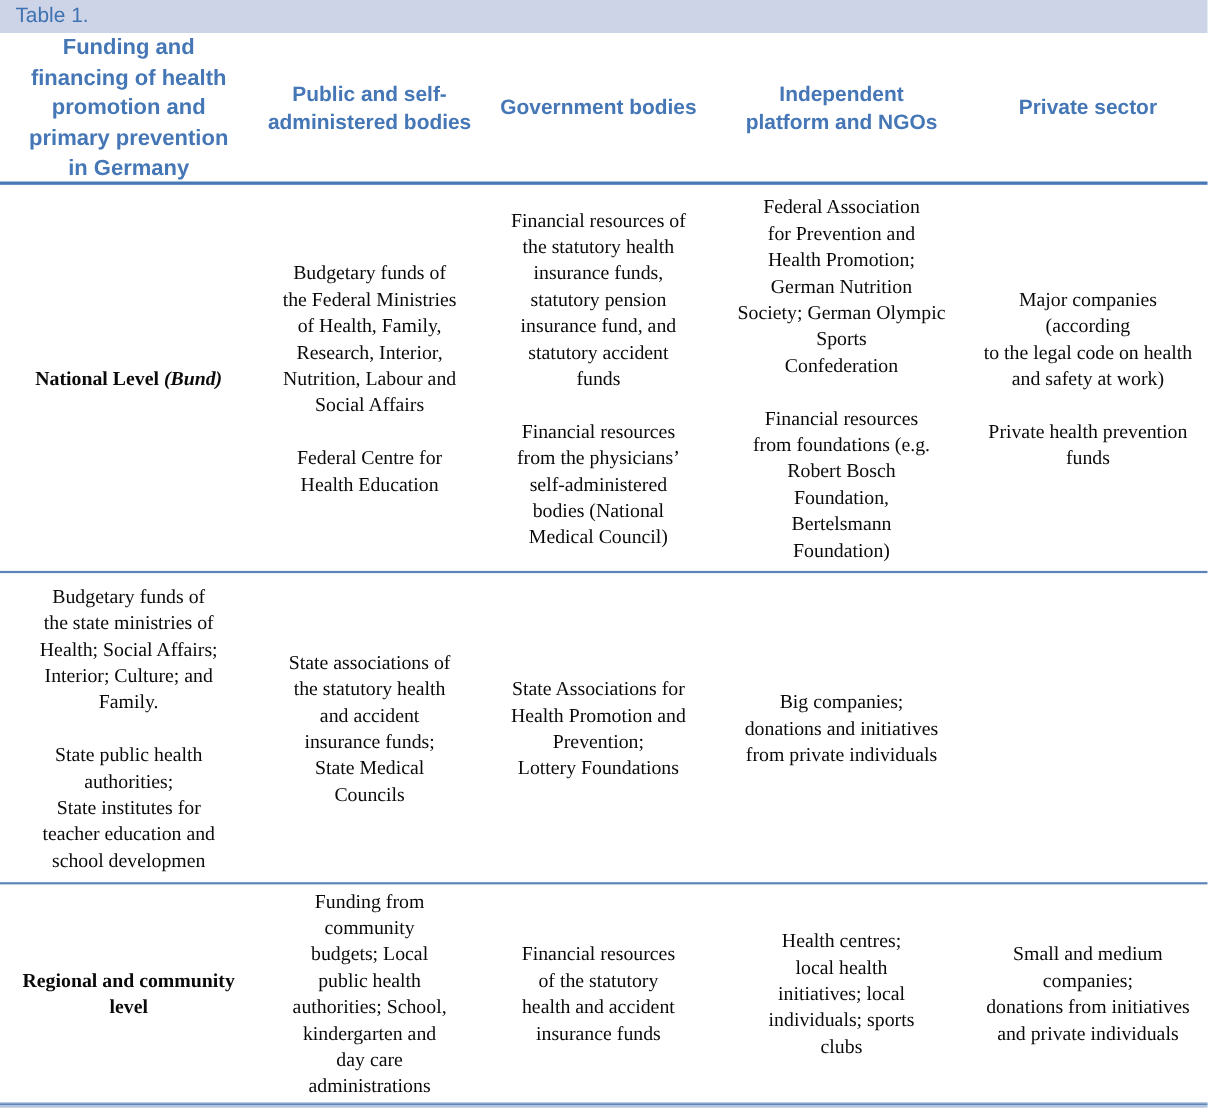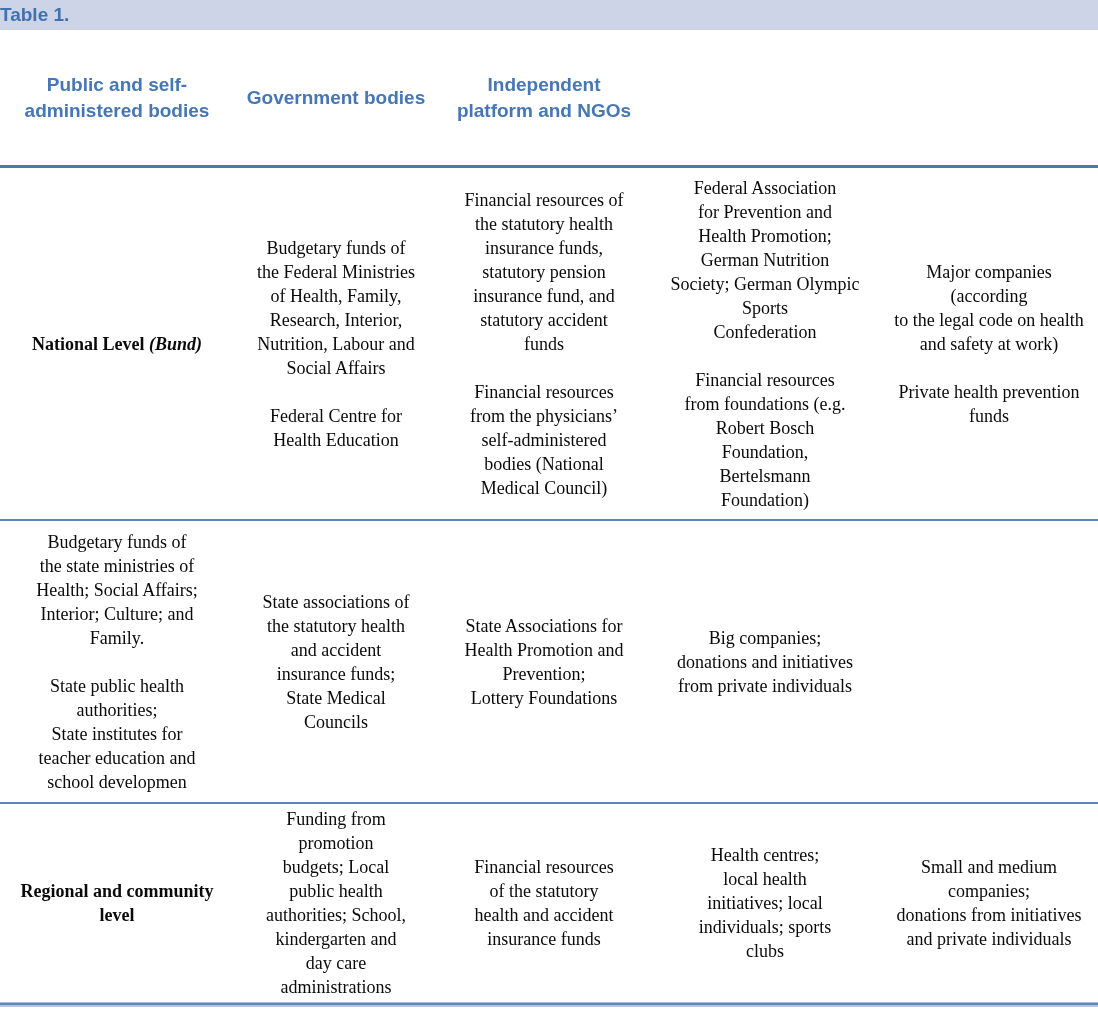--- a/index.html
+++ b/index.html
@@ -17,23 +17,24 @@
   }
   
   .banner {
     height: 30px;
     background: #cdd4e8;
     display: flex;
     align-items: center;
   }
   .banner .caption {
     font-family: "Liberation Sans", sans-serif;
-    font-weight: bold;
+    font-weight: normal;
     font-size: 19px;
     color: #3f72b0;
+    padding-left: 14px;
   }
   
   .grid {
     display: grid;
     grid-template-columns: 234px 204px 212px 230px 1fr;
   }
   
   .header-row {
     height: 135px;
     border-bottom: 3px solid #4878b6;
@@ -98,25 +99,31 @@
 </head>
 <body>
 
 <div class="page">
 
   <div class="banner">
     <span class="caption">Table 1.</span>
   </div>
 
   <div class="grid header-row">
+    <div class="hcell hcell-topic">Funding and
+financing of health
+promotion and
+primary prevention
+in Germany</div>
     <div class="hcell">Public and self-
 administered bodies</div>
     <div class="hcell">Government bodies</div>
     <div class="hcell">Independent
 platform and NGOs</div>
+    <div class="hcell">Private sector</div>
   </div>
 
   <div class="grid body-row row-1">
     <div class="label-cell">
       <span><span class="main">National Level </span><span class="it">(Bund)</span></span>
     </div>
     <div class="cell">Budgetary funds of
 the Federal Ministries
 of Health, Family,
 Research, Interior,
@@ -187,21 +194,21 @@
 donations and initiatives
 from private individuals</div>
   </div>
 
   <div class="grid body-row row-3">
     <div class="label-cell">
       <span><span class="main">Regional and community
 level</span><span class="it"></span></span>
     </div>
     <div class="cell">Funding from
-promotion
+community
 budgets; Local
 public health
 authorities; School,
 kindergarten and
 day care
 administrations</div>
     <div class="cell">Financial resources
 of the statutory
 health and accident
 insurance funds</div>

